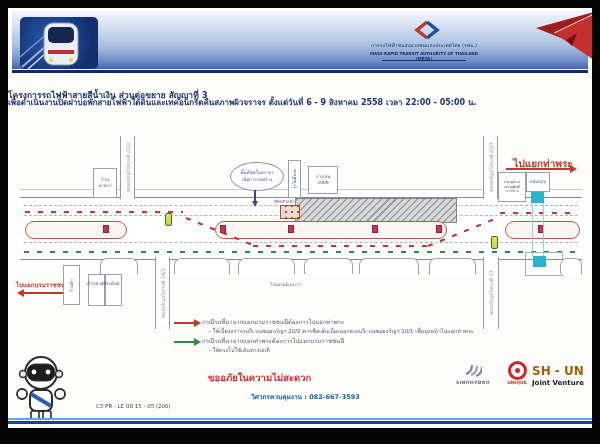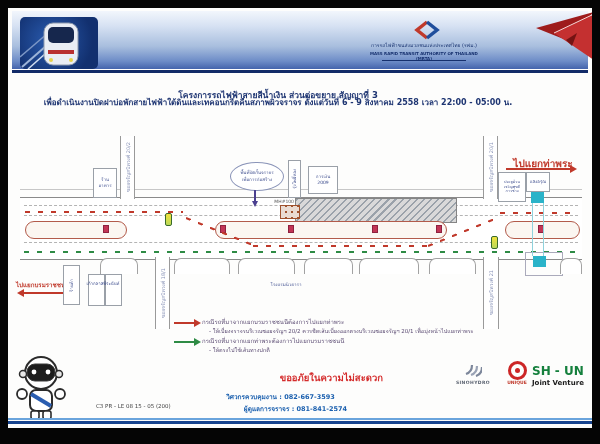--- a/index.html
+++ b/index.html
@@ -14,21 +14,21 @@
     background:linear-gradient(180deg,#f2f6fc 0%,#d7e2f3 25%,#a8bede 60%,#6d8cc7 85%,#3e5ea8 100%);
     border-bottom:3px solid #122b68;box-shadow:0 -1px 0 #fff inset}
   .trainbox{left:8px;top:6px;width:78px;height:52px;border-radius:5px;overflow:hidden;
     background:radial-gradient(circle at 40% 45%,#2a5cb0 0%,#12306f 75%)}
   .banner-title{left:90px;top:12px;width:320px;font-size:24px;font-weight:bold;font-style:italic;
     color:#fff;-webkit-text-stroke:1.1px #1d3f8f;text-shadow:2px 2px 2px rgba(12,32,90,.55);white-space:nowrap}
   .agency{color:#16306e;text-align:center;line-height:1.25}
   .ribbon{left:518px;top:1px;width:64px;height:52px}
 
   
-  .ann{left:0;width:540px;text-align:center;color:#1e3572;font-weight:bold;white-space:nowrap}
+  .ann{left:0;width:540px;color:#1e3572;font-weight:bold;white-space:nowrap}
 
   
   .road-band{background:#fff;border-top:1.5px solid #8a8a8a;border-bottom:1.5px solid #8a8a8a}
   .frontage{border-top:1px solid #c7c7c7;height:0}
   .dashrow{height:0;border-top:1px dashed #b4b4b4}
   .cdash{height:2px;background:repeating-linear-gradient(90deg,var(--c) 0 5px,transparent 5px 13px)}
   .median{border:1.5px solid #b25a4a;border-radius:9px;background:#fbf6f1}
   .mdot{width:4px;height:6px;background:#c23555;border:1px solid #8e2240}
   .hatch{background:repeating-linear-gradient(135deg,#9aa2aa 0,#9aa2aa 1.5px,#d9d9d9 1.5px,#d9d9d9 5px);
     border:1px solid #858585}
@@ -60,21 +60,21 @@
   
   .leg{color:#5a4a72;white-space:nowrap}
 
   
   .bubble{background:radial-gradient(circle at 45% 35%,#3c7cc4,#1d4f96);border-radius:50%;
     color:#fff;font-weight:bold;font-style:italic;text-align:center;
     display:flex;flex-direction:column;align-items:center;justify-content:center;line-height:1.5}
   .bubble:after{content:"";position:absolute;left:14px;bottom:-8px;
     border-top:14px solid #1d4f96;border-left:4px solid transparent;border-right:12px solid transparent;
     transform:rotate(18deg)}
-  .redtxt{color:#d42b2b;font-weight:bold;text-align:right}
+  .redtxt{color:#d42b2b;font-weight:bold;text-align:left}
   .bluetxt{color:#1a5fae;font-weight:bold;text-align:center}
   .ring{width:13px;height:13px;border:3px solid #cc2626;border-radius:50%;position:relative}
   .ring:after{content:"";position:absolute;left:4px;top:4px;width:5px;height:5px;background:#cc2626;border-radius:50%}
   .wm{color:#fff;font-weight:bold;font-size:13px;letter-spacing:.3px}
 </style>
 </head>
 <body>
 
 <div class="frame">
   <div class="page">
@@ -221,31 +221,30 @@
       <rect x="16" y="36" width="22" height="21" rx="6" fill="#fff" stroke="#2b2b2b" stroke-width="2"></rect>
       <path d="M17 40 L37 52" stroke="#2a5db0" stroke-width="4"></path>
       <circle cx="8" cy="40" r="5" fill="#fff" stroke="#2b2b2b" stroke-width="1.8"></circle>
       <circle cx="46" cy="40" r="5" fill="#fff" stroke="#2b2b2b" stroke-width="1.8"></circle>
       <rect x="17" y="57" width="8" height="8" rx="2" fill="#fff" stroke="#2b2b2b" stroke-width="1.6"></rect>
       <rect x="29" y="57" width="8" height="8" rx="2" fill="#fff" stroke="#2b2b2b" stroke-width="1.6"></rect>
     </svg>
     <div class="abs" style="left:88px;top:395px;width:130px;font-size:5.5px;color:#444">C3 PR - LE 08 15 - 05 (200)</div>
 
     <div class="abs redtxt" style="left:200px;top:362px;width:175px;font-size:9.5px">ขออภัยในความไม่สะดวก</div>
-    <div class="abs bluetxt" style="left:190px;top:384px;width:165px;font-size:6.5px">วิศวกรควบคุมงาน : 082-667-3593</div>
-    <div class="abs bluetxt" style="left:203px;top:396px;width:169px;font-size:6.5px">ผู้ดูแลการจราจร : 081-841-2574</div>
+    <div class="abs bluetxt" style="left:215px;top:384px;width:165px;font-size:6.5px">วิศวกรควบคุมงาน : 082-667-3593</div>
 
     <svg class="abs" style="left:456px;top:352px" width="18" height="17">
       <path d="M2 14 Q8 12 8 5" stroke="#7d879b" stroke-width="2.2" fill="none"></path>
       <path d="M7 15 Q13 13 13 6" stroke="#9aa3b5" stroke-width="2.2" fill="none"></path>
       <path d="M12 16 Q18 14 18 7" stroke="#7d879b" stroke-width="2.2" fill="none"></path>
     </svg>
     <div class="abs" style="left:444px;top:372px;width:42px;font-size:4.5px;font-weight:bold;color:#5a6270;text-align:center;letter-spacing:.4px">SINOHYDRO</div>
     <div class="abs ring" style="left:500px;top:353px"></div>
     <div class="abs" style="left:494px;top:372px;width:30px;font-size:4.5px;font-weight:bold;color:#c0392b;text-align:center">UNIQUE</div>
-    <div class="abs" style="left:524px;top:356px;width:58px;font-size:12px;font-weight:900;color:#15803d">SH - UN</div>
+    <div class="abs" style="left:524px;top:356px;width:58px;font-size:12px;font-weight:900;color:#a16207">SH - UN</div>
     <div class="abs" style="left:524px;top:371px;width:58px;font-size:7px;font-weight:bold;color:#1a1a1a">Joint Venture</div>
 
     <div class="abs" style="left:0;top:410px;width:584px;height:2px;background:#6aa4dc"></div>
     <div class="abs" style="left:0;top:413px;width:584px;height:3px;background:#17448f"></div>
   </div>
 
 </div>
 
 </body></html>

